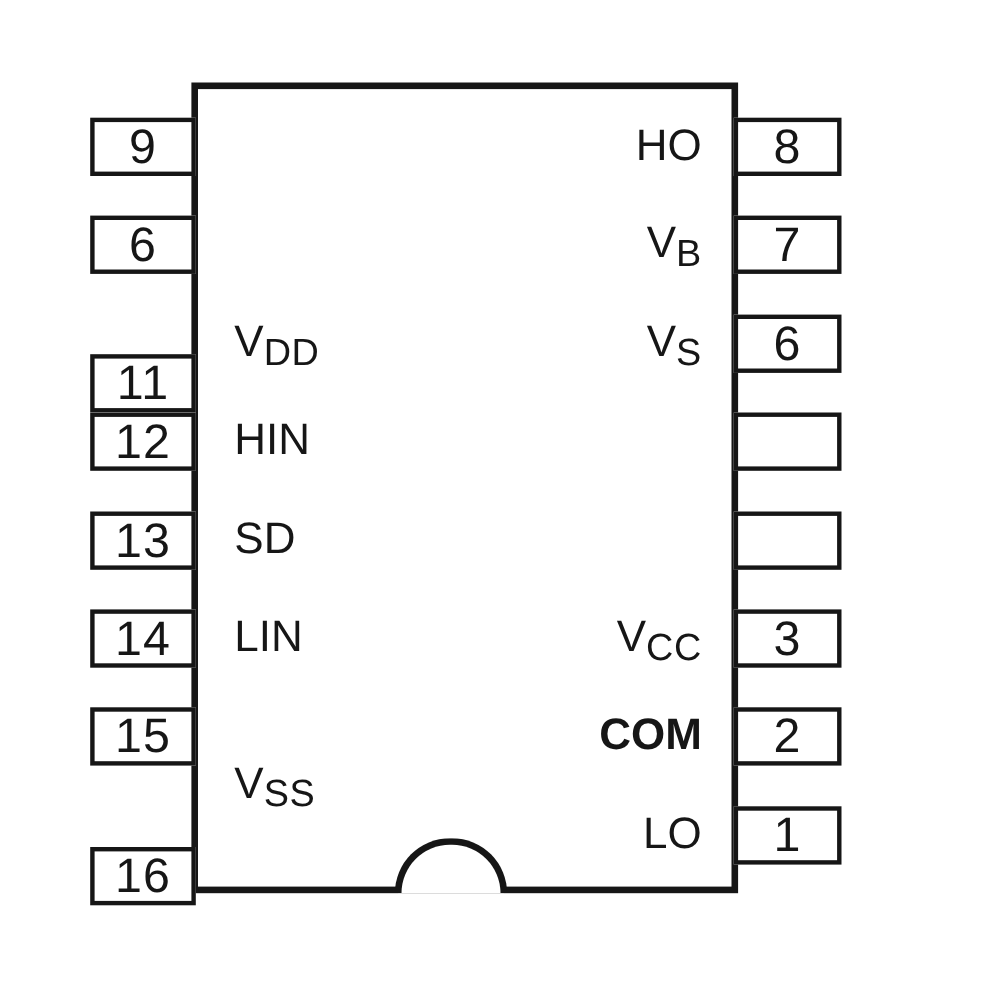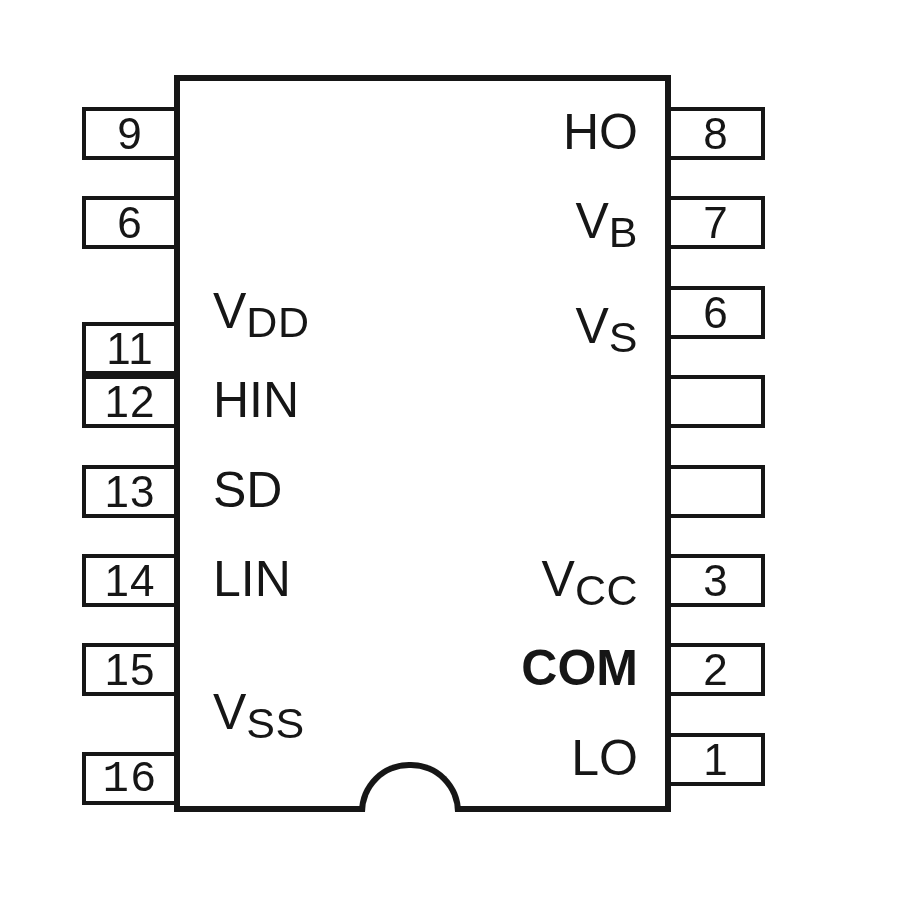--- a/index.html
+++ b/index.html
@@ -26,21 +26,21 @@
     position:absolute;height:53px;box-sizing:border-box;
     border:4px solid #161616;background:#ffffff;z-index:2;
     display:flex;align-items:center;justify-content:center;
   }
   .pin-box.side-left{left:82px;width:96px;}
   .pin-box.side-right{left:667px;width:98px;}
   .pin-num{
     font-size:44px;line-height:1;letter-spacing:1px;color:#161616;
   }
   .pin-label{
-    position:absolute;height:53px;line-height:51px;font-size:50px;
+    position:absolute;height:53px;line-height:51px;font-size:40px;
     white-space:nowrap;z-index:2;color:#161616;
   }
   .pin-label.side-left{left:213px;}
   .pin-label.side-right{right:262px;text-align:right;}
   .sub{
     font-size:0.86em;vertical-align:-0.22em;letter-spacing:0.5px;
   }
 </style>
 </head>
 <body>
@@ -68,35 +68,35 @@
       </div>
       <div class="pin-label side-left" style="top: 465px;"><span>SD</span><span class="sub"></span></div>
       <div class="pin-box side-left" style="top: 554px;">
         <span class="pin-num">14</span>
       </div>
       <div class="pin-label side-left" style="top: 554px;"><span>LIN</span><span class="sub"></span></div>
       <div class="pin-box side-left" style="top: 643px;">
         <span class="pin-num">15</span>
       </div>
       <div class="pin-label side-left" style="top: 643px; margin-top: 44px;"><span>V</span><span class="sub">SS</span></div>
-      <div class="pin-box side-left" style="top: 752px; font-family: Liberation Mono, monospace;">
+      <div class="pin-box side-left" style="top: 770px;">
         <span class="pin-num">16</span>
       </div>
       <div class="pin-box side-right" style="top: 107px;">
         <span class="pin-num">8</span>
       </div>
       <div class="pin-label side-right" style="top: 107px;"><span>HO</span><span class="sub"></span></div>
       <div class="pin-box side-right" style="top: 196px;">
         <span class="pin-num">7</span>
       </div>
       <div class="pin-label side-right" style="top: 196px;"><span>V</span><span class="sub">B</span></div>
       <div class="pin-box side-right" style="top: 286px;">
         <span class="pin-num">6</span>
       </div>
-      <div class="pin-label side-right" style="top: 286px; margin-top: 15px;"><span>V</span><span class="sub">S</span></div>
+      <div class="pin-label side-right" style="top: 286px;"><span>V</span><span class="sub">S</span></div>
       <div class="pin-box side-right" style="top: 375px;">
         <span class="pin-num"></span>
       </div>
       <div class="pin-box side-right" style="top: 465px;">
         <span class="pin-num"></span>
       </div>
       <div class="pin-box side-right" style="top: 554px;">
         <span class="pin-num">3</span>
       </div>
       <div class="pin-label side-right" style="top: 554px;"><span>V</span><span class="sub">CC</span></div>

